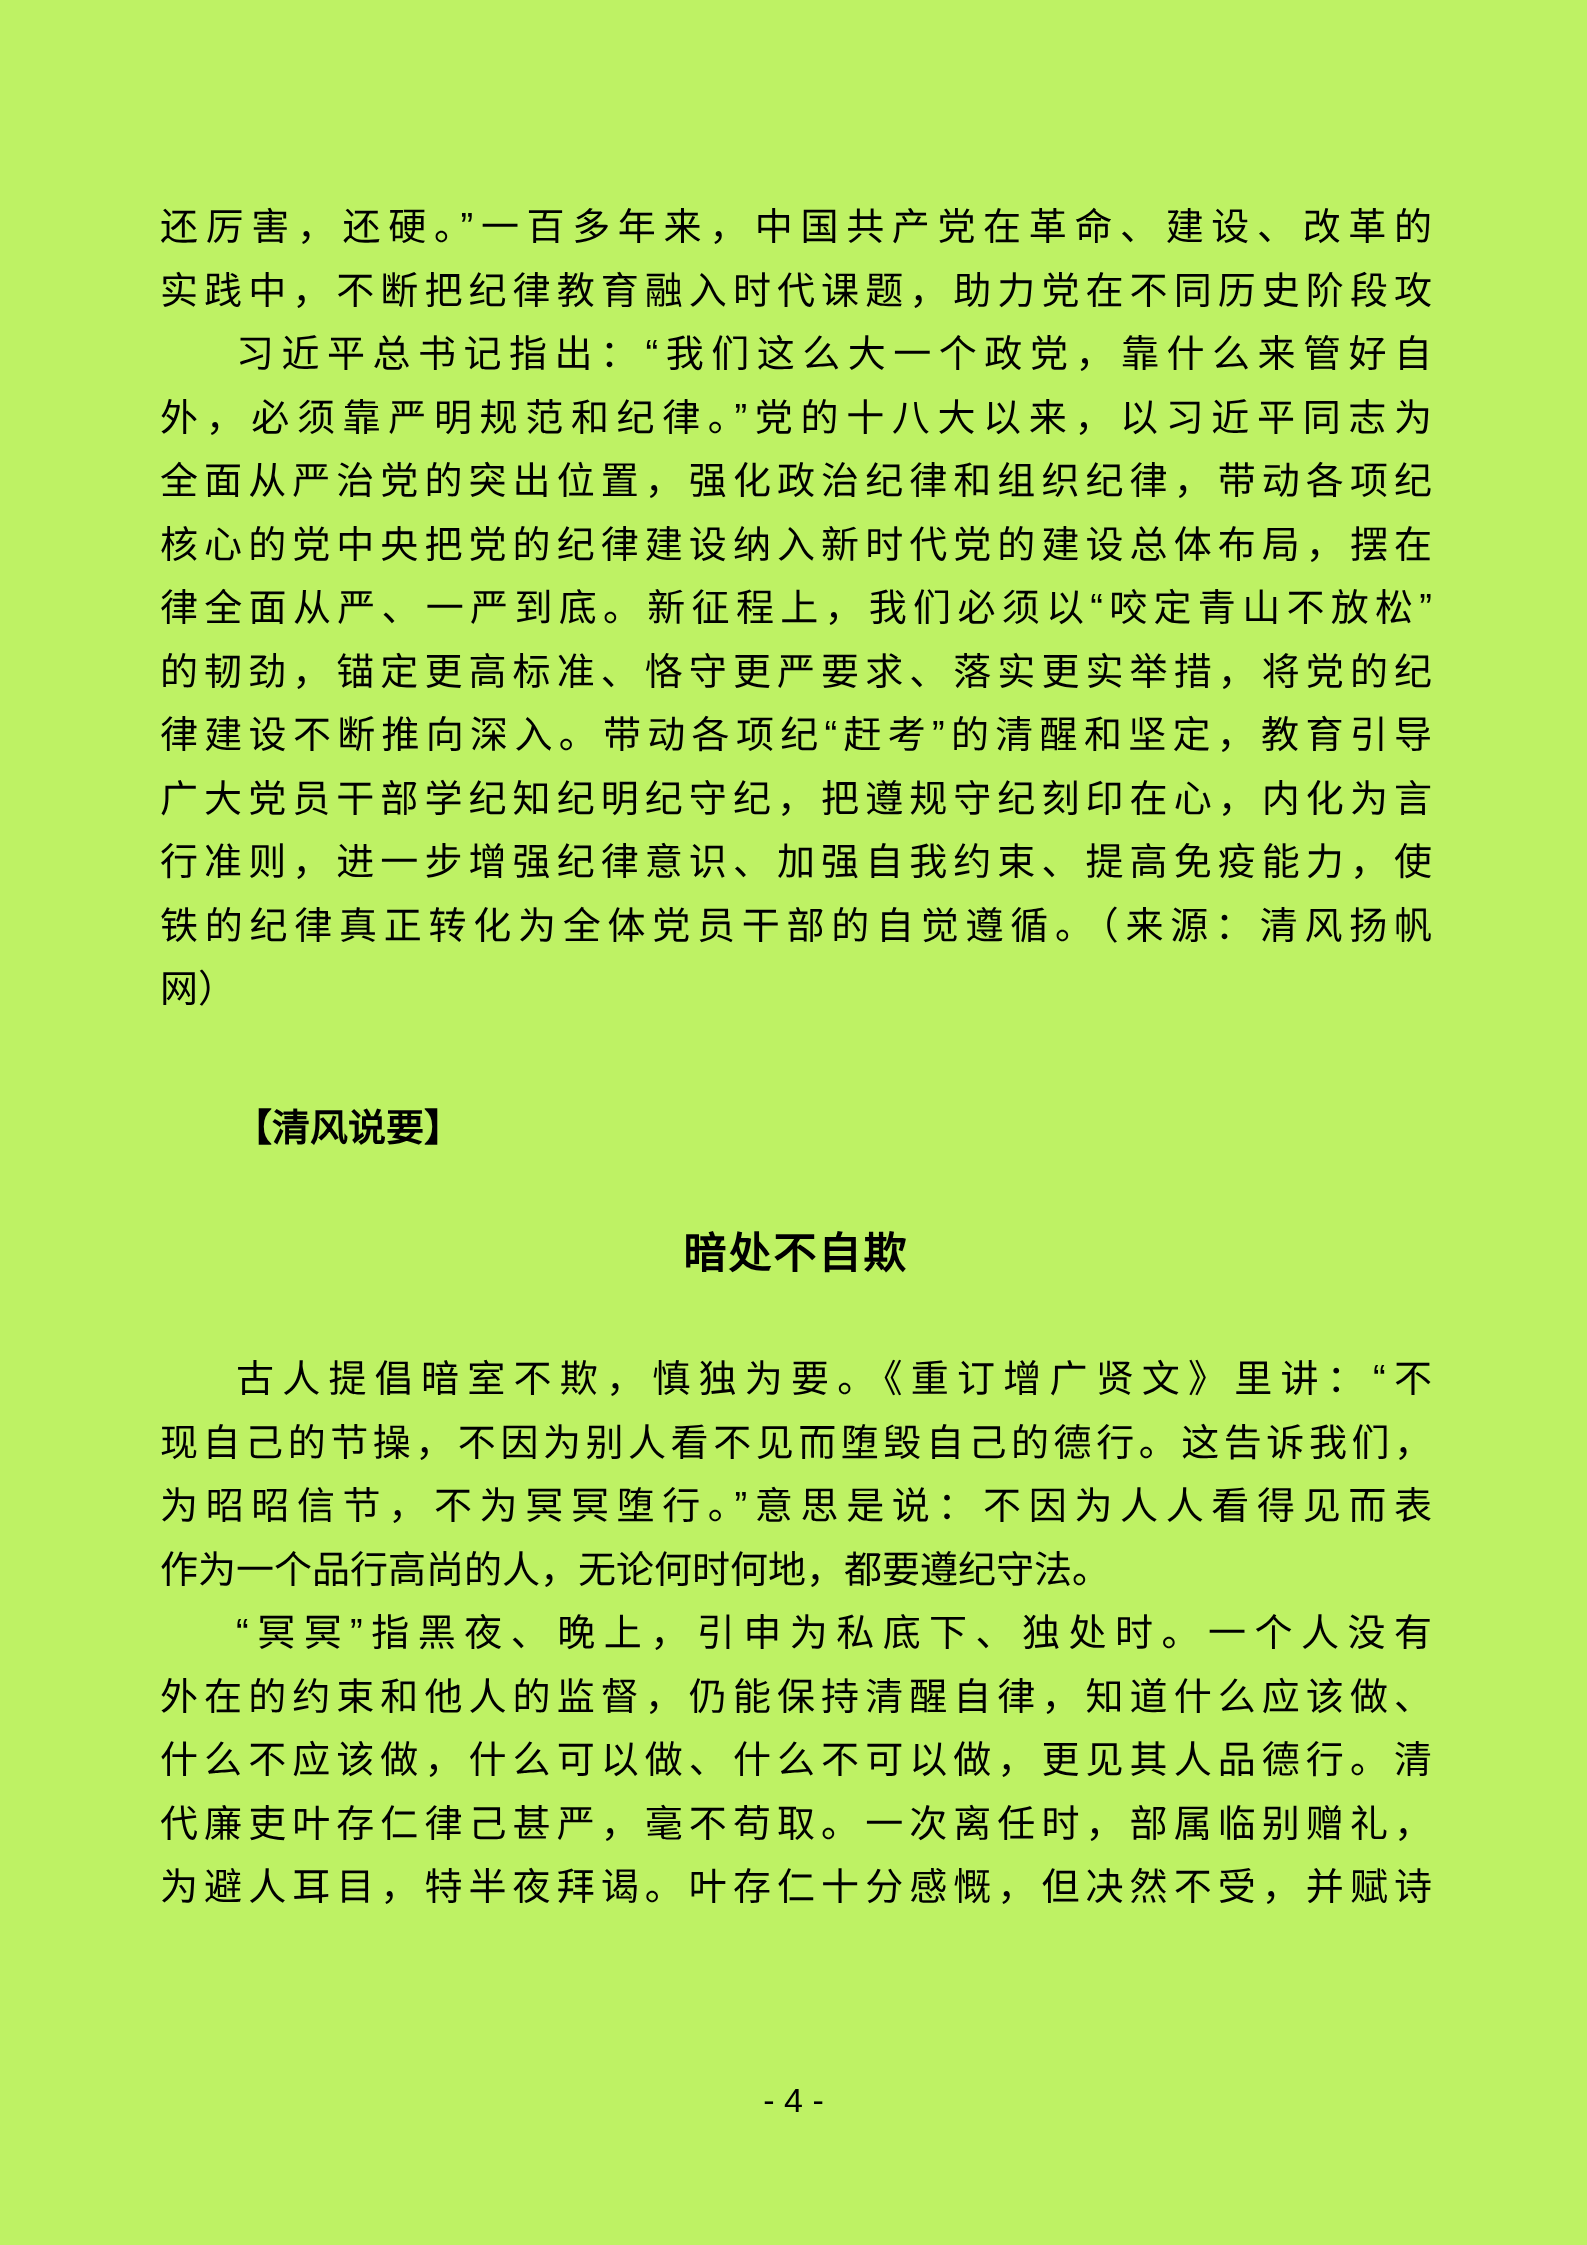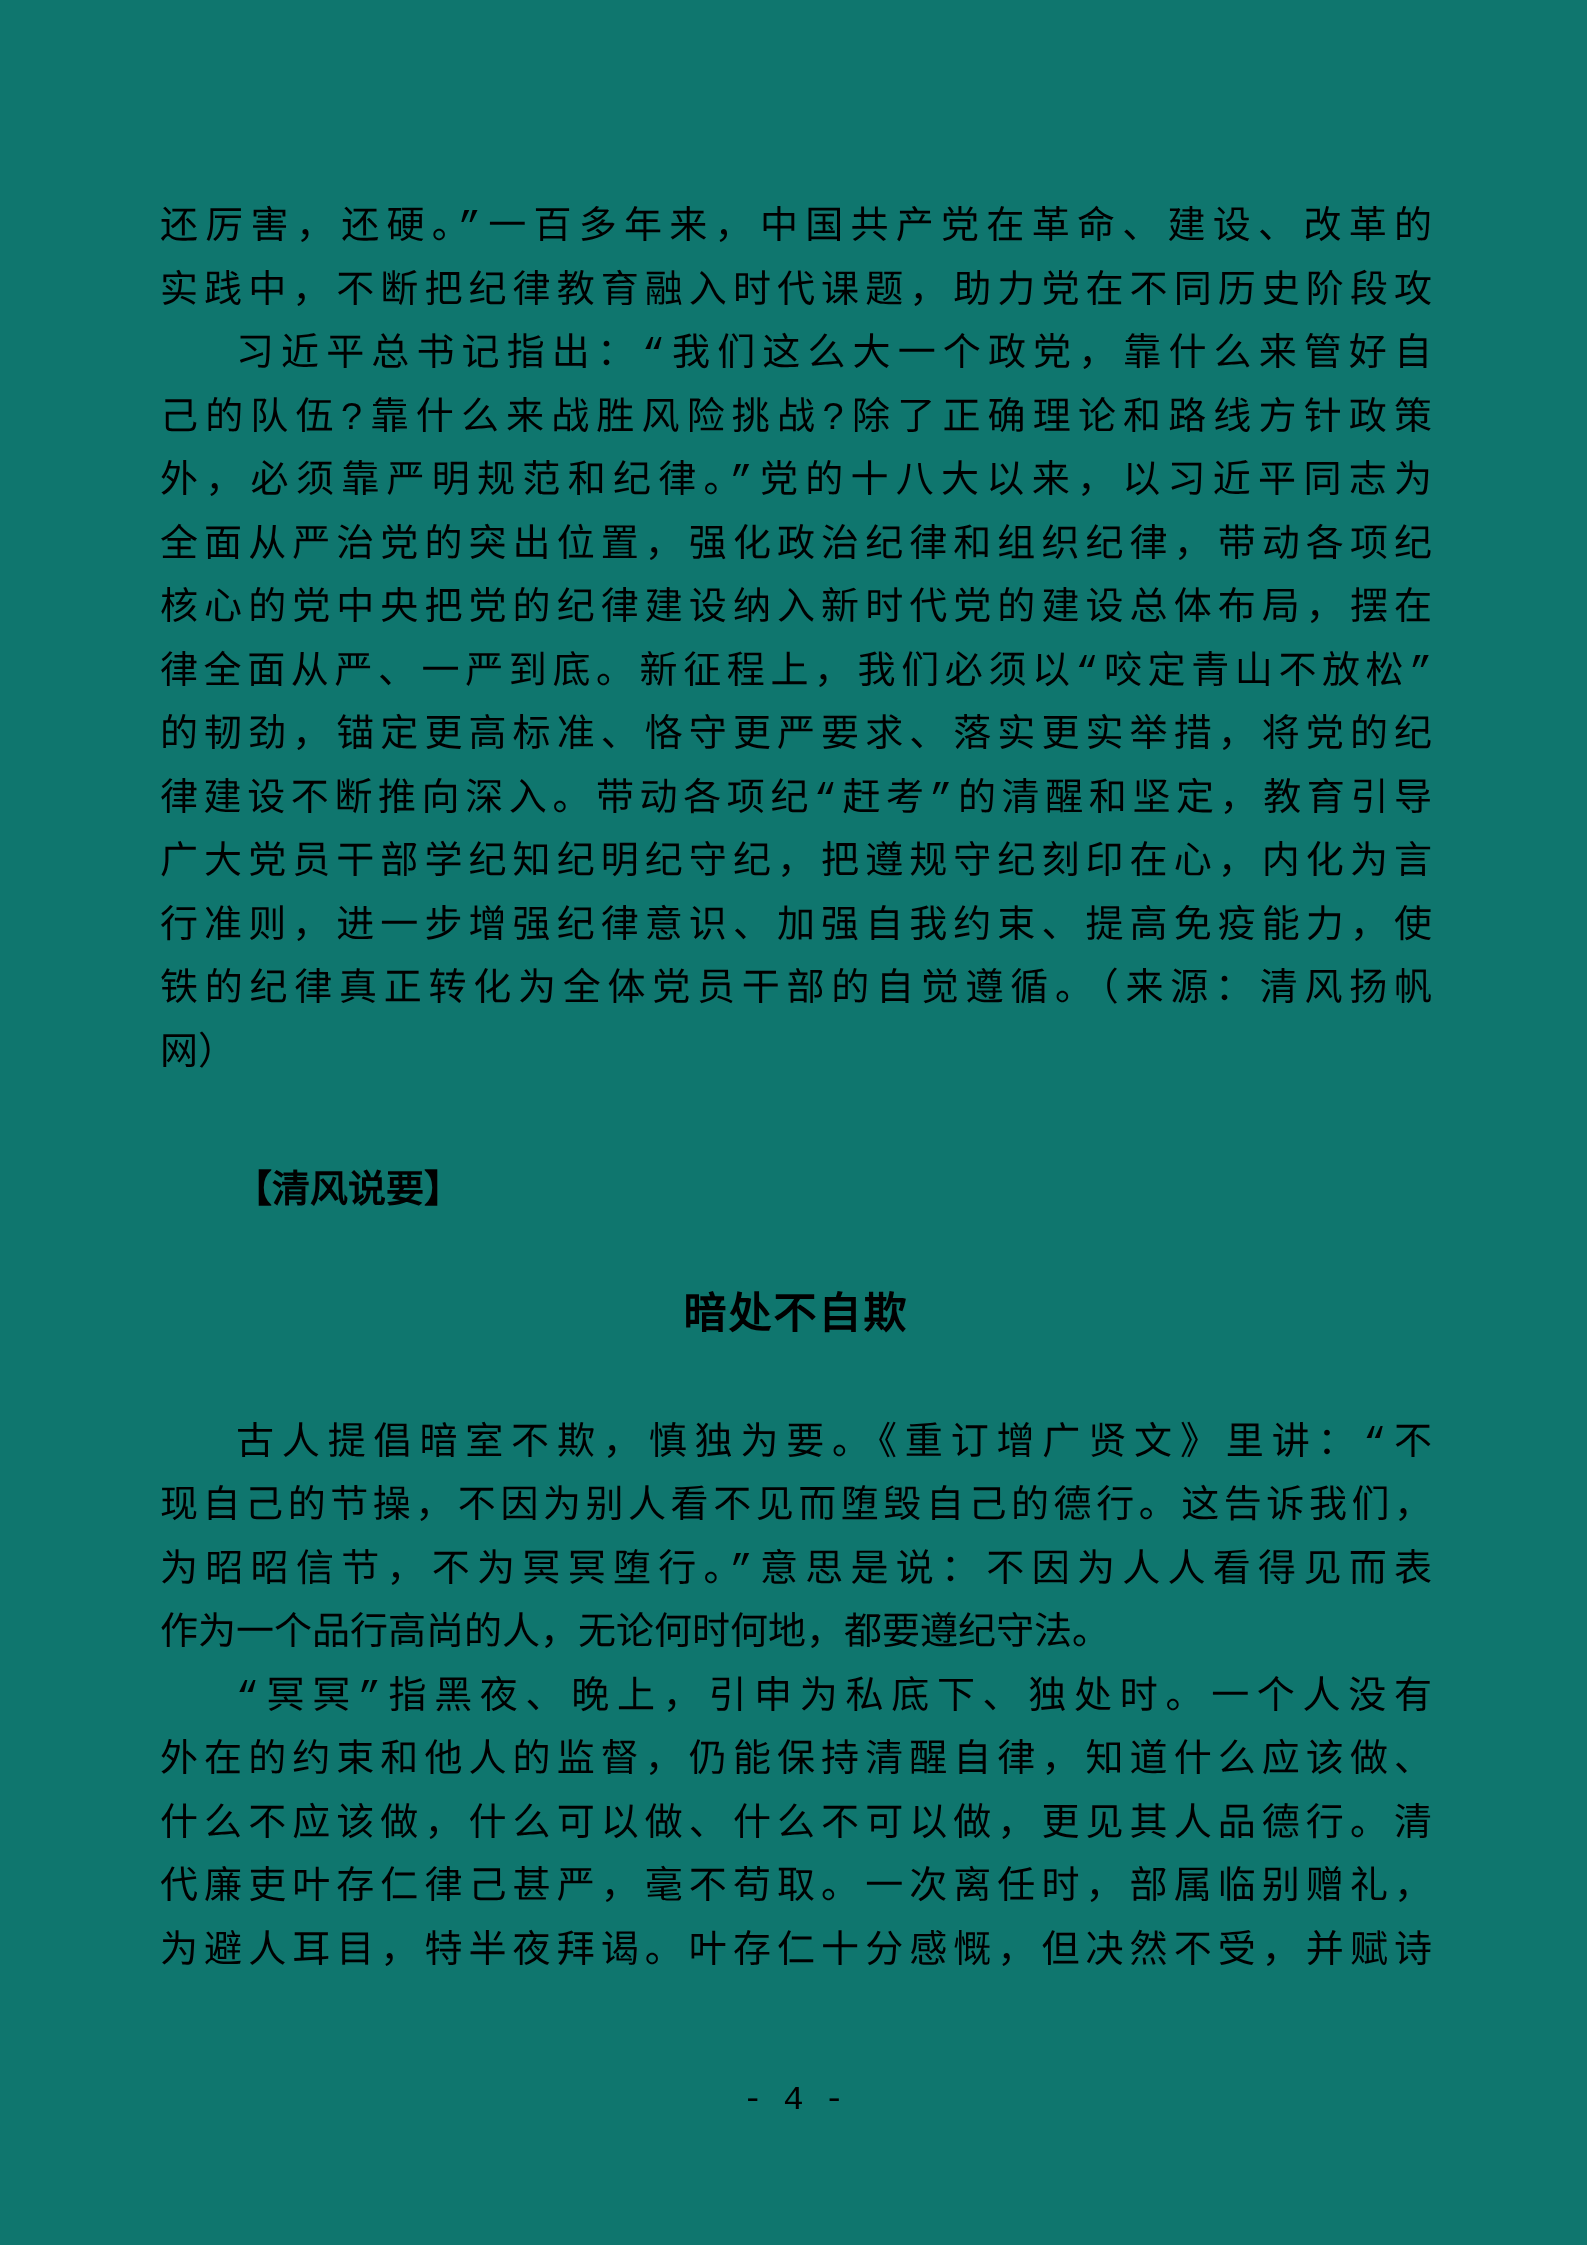--- a/index.html
+++ b/index.html
@@ -4,23 +4,23 @@
 <style>
   html, body {
     margin: 0;
     padding: 0;
     background: #ffffff;
   }
   .page {
     position: relative;
     width: 1587px;
     height: 2245px;
-    background: #0f766e;
+    background: #bef264;
     color: #000000;
-    font-family: Liberation Mono, monospace;
+    font-family: Liberation Sans, sans-serif;
     overflow: hidden;
   }
   .content {
     position: absolute;
     left: 160px;
     top: 196px;
     width: 1272px;
   }
   .para { margin: 0; }
   .line {
@@ -71,21 +71,20 @@
 
 <div class="page">
   <main class="content">
     <div id="flow">
         <div class="para">
           <div class="line fill">还厉害，还硬。”一百多年来，中国共产党在革命、建设、改革的</div>
           <div class="line fill">实践中，不断把纪律教育融入时代课题，助力党在不同历史阶段攻</div>
         </div>
         <div class="para">
           <div class="line fill indent">习近平总书记指出：“我们这么大一个政党，靠什么来管好自</div>
-          <div class="line fill">己的队伍?靠什么来战胜风险挑战?除了正确理论和路线方针政策</div>
           <div class="line fill">外，必须靠严明规范和纪律。”党的十八大以来，以习近平同志为</div>
           <div class="line fill">全面从严治党的突出位置，强化政治纪律和组织纪律，带动各项纪</div>
           <div class="line fill">核心的党中央把党的纪律建设纳入新时代党的建设总体布局，摆在</div>
           <div class="line fill">律全面从严、一严到底。新征程上，我们必须以“咬定青山不放松”</div>
           <div class="line fill">的韧劲，锚定更高标准、恪守更严要求、落实更实举措，将党的纪</div>
           <div class="line fill">律建设不断推向深入。带动各项纪“赶考”的清醒和坚定，教育引导</div>
           <div class="line fill">广大党员干部学纪知纪明纪守纪，把遵规守纪刻印在心，内化为言</div>
           <div class="line fill">行准则，进一步增强纪律意识、加强自我约束、提高免疫能力，使</div>
           <div class="line fill">铁的纪律真正转化为全体党员干部的自觉遵循。（来源：清风扬帆</div>
           <div class="line">网）</div>

